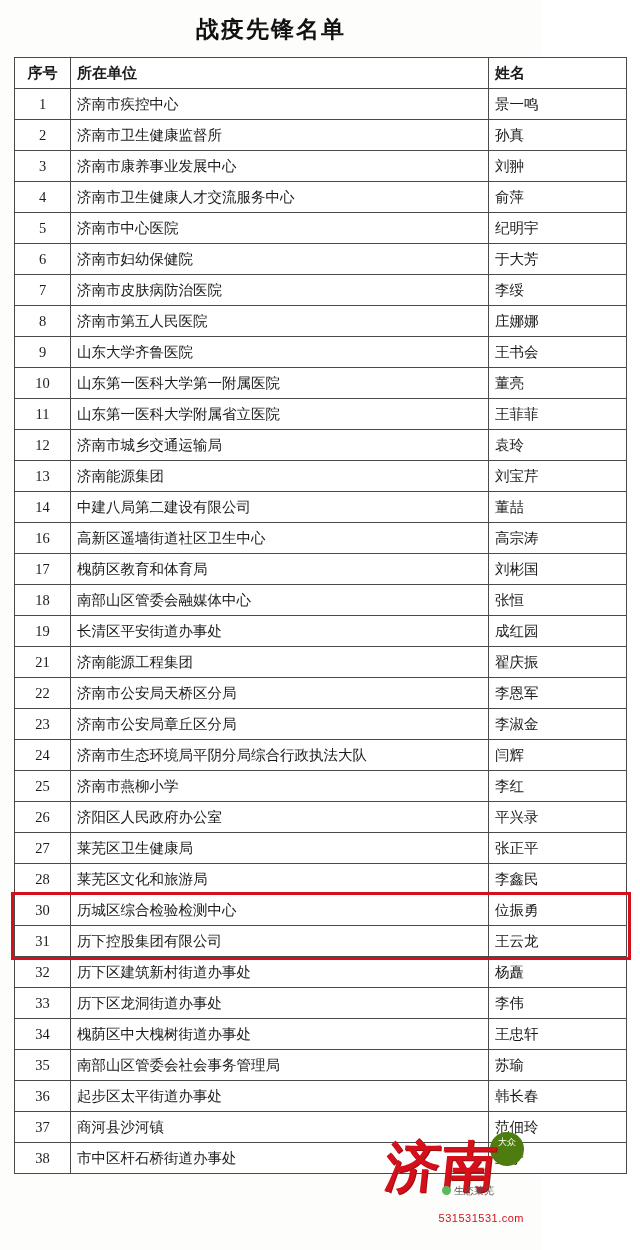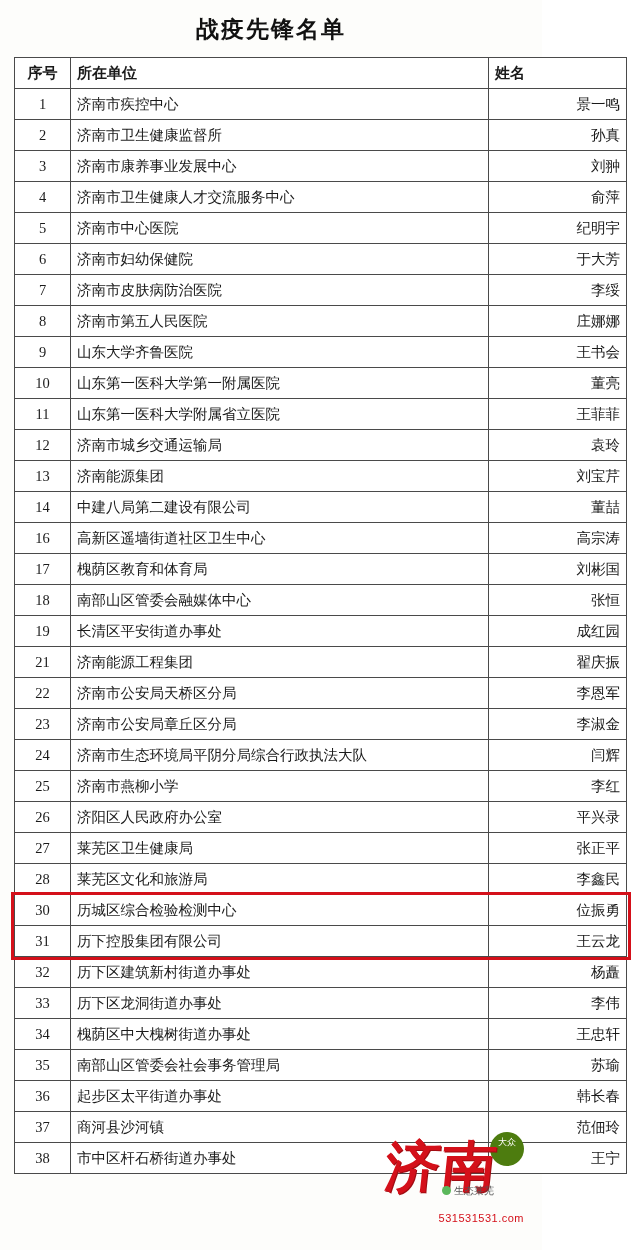--- a/index.html
+++ b/index.html
@@ -58,21 +58,21 @@
   }
   .col-no {
     text-align: center;
   }
   .col-unit {
     text-align: left;
     white-space: nowrap;
     overflow: hidden;
   }
   .col-name {
-    text-align: right;
+    text-align: left;
     padding-left: 8px;
     white-space: nowrap;
     overflow: hidden;
   }
   thead .col-no, thead .col-unit, thead .col-name { text-align: left; padding-left: 8px;}
   thead .col-no { text-align: center; padding-left: 0; }
 
   
   .highlight-box {
     position: absolute;

